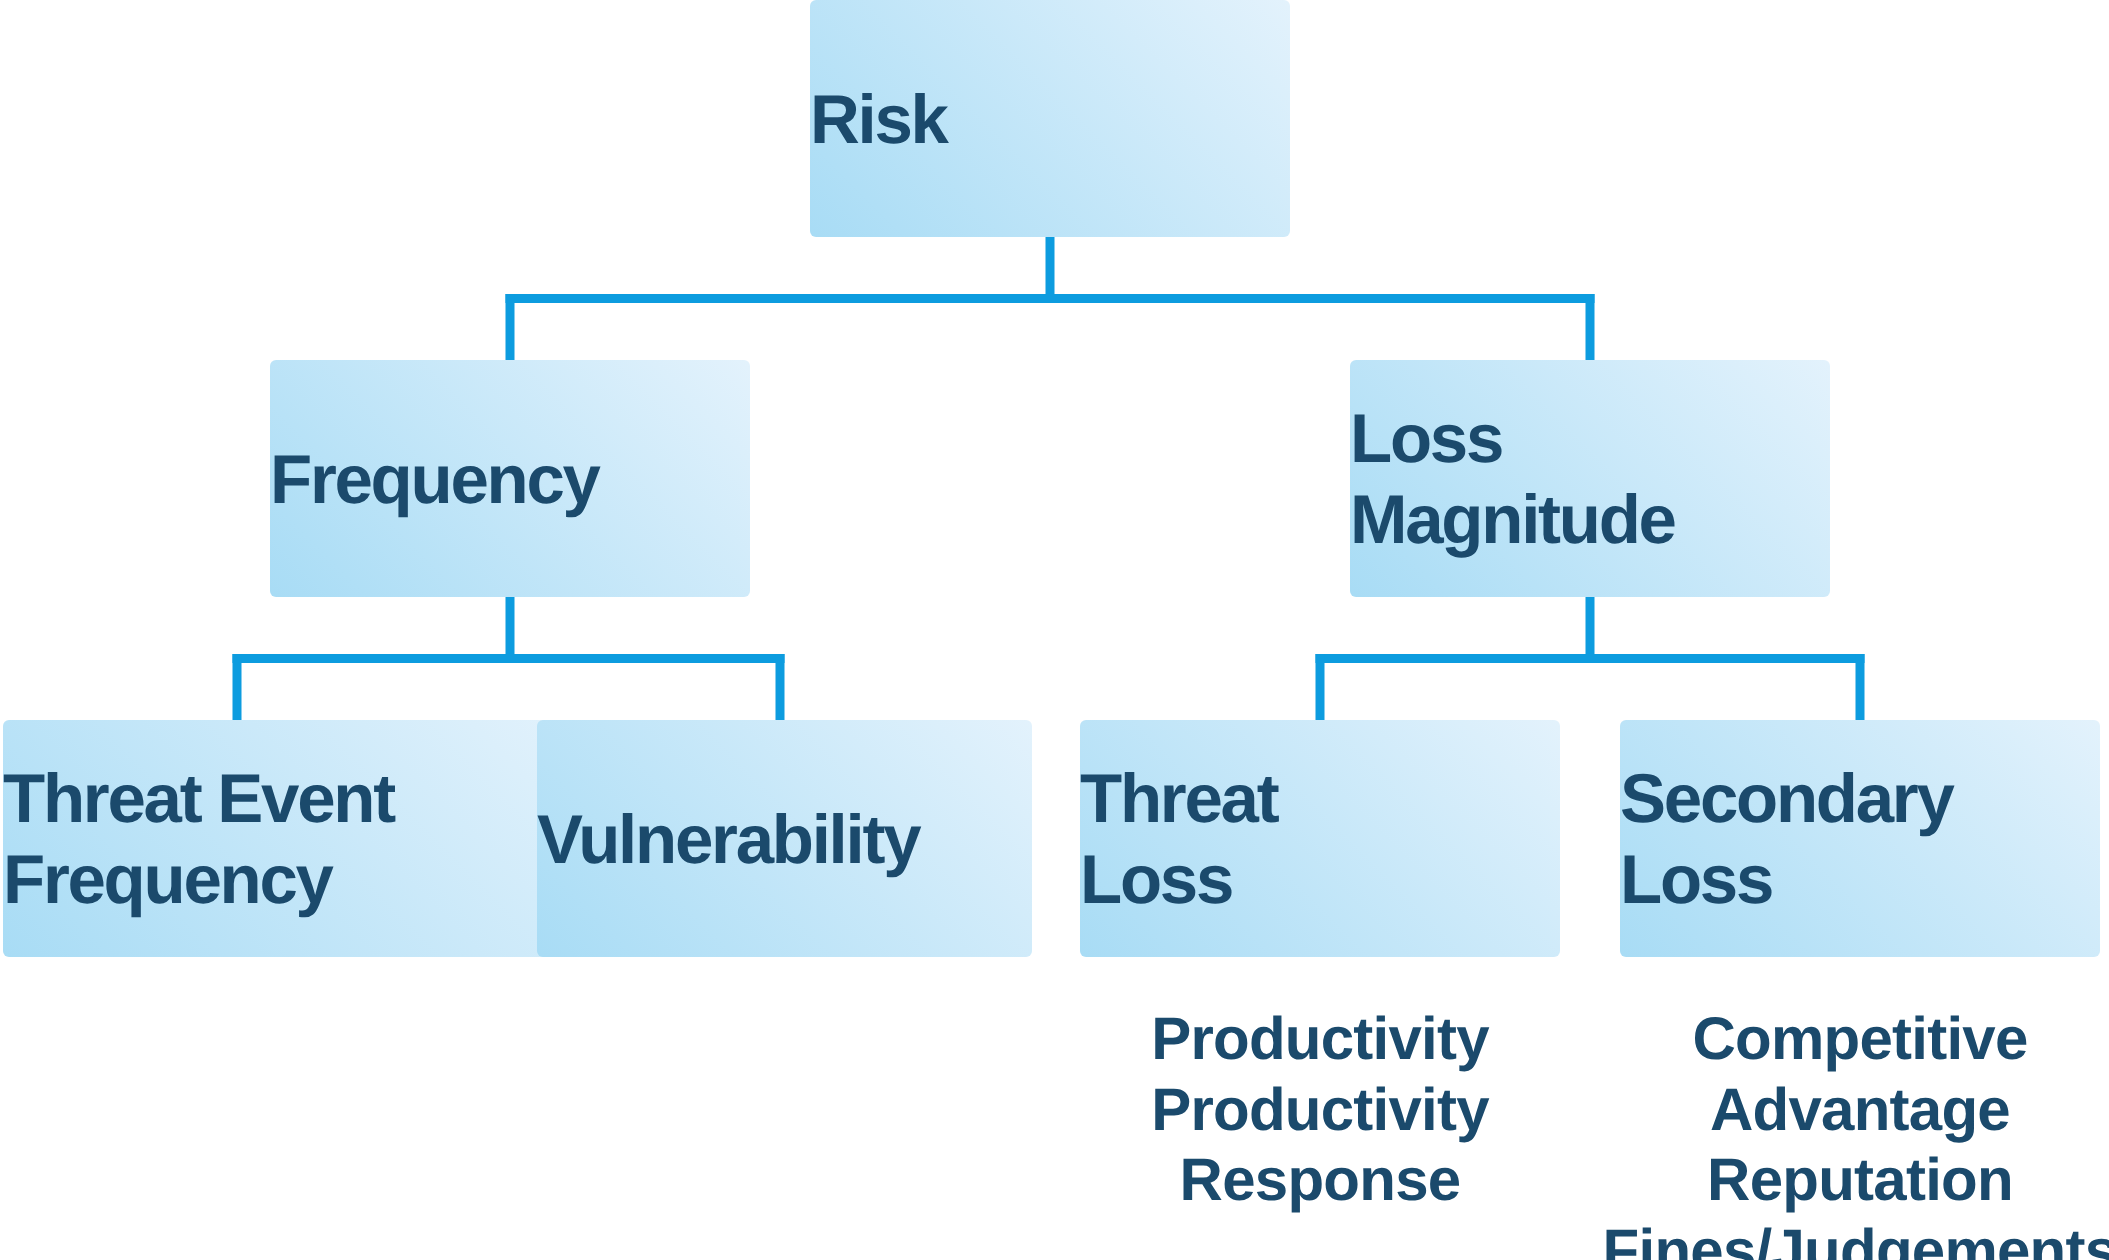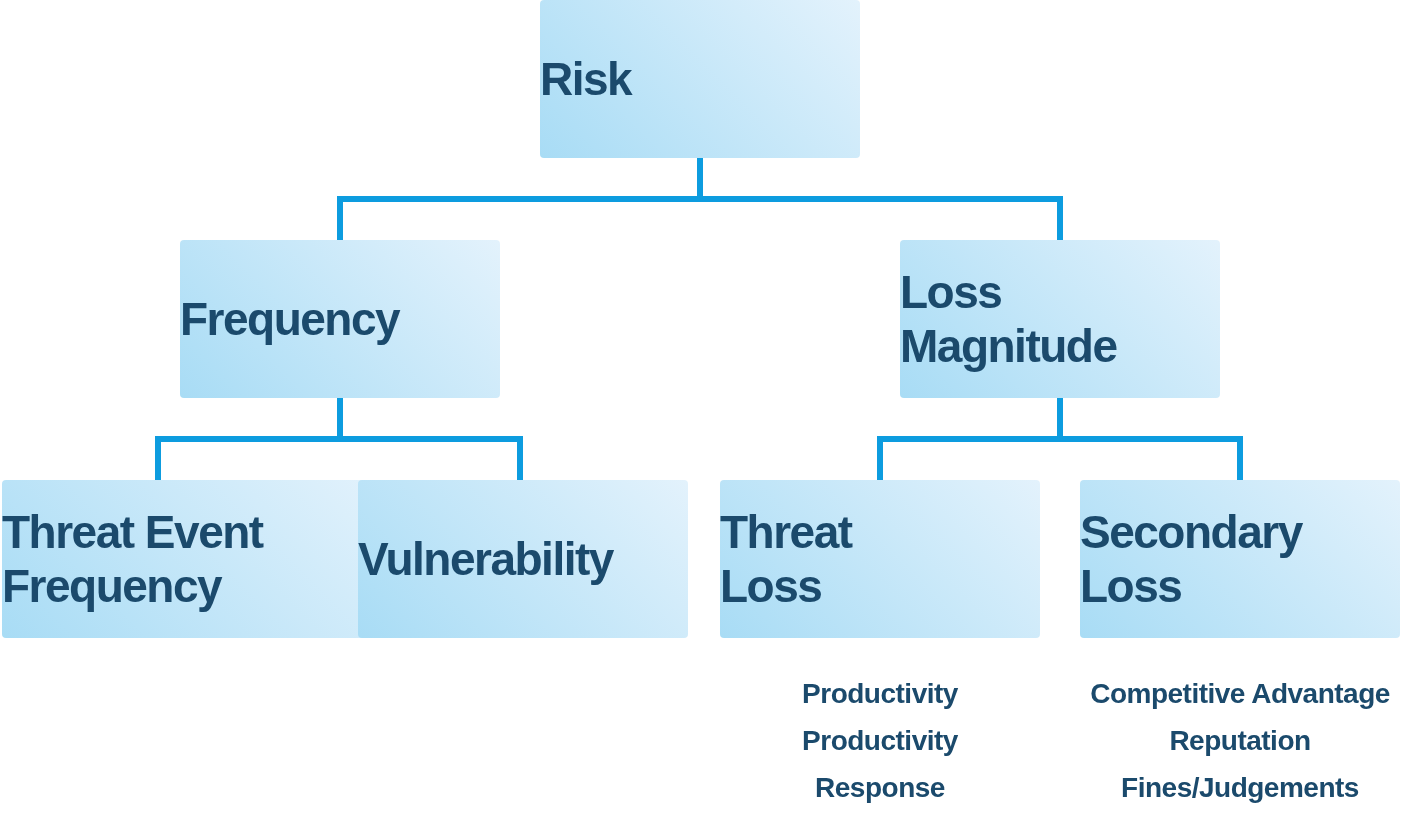--- a/index.html
+++ b/index.html
@@ -49,21 +49,21 @@
   .c7 {left:155px;top:436px;width:6px;height:44px;}
   .c8 {left:517px;top:436px;width:6px;height:44px;}
   .c9 {left:1057px;top:398px;width:6px;height:43px;}
   .c10{left:877px;top:436px;width:366px;height:6px;}
   .c11{left:877px;top:436px;width:6px;height:44px;}
   .c12{left:1237px;top:436px;width:6px;height:44px;}
   .footnote{
     position:absolute;
     color:var(--text);
     font-weight:700;
-    font-size:28px;
+    font-size:40px;
     line-height:47px;
     letter-spacing:-0.5px;
     text-align:center;
   }
   .fn-primary{left:720px;top:670px;width:320px;}
   .fn-secondary{left:1056px;top:670px;width:368px;}
 </style>
 </head>
 <body>
 

